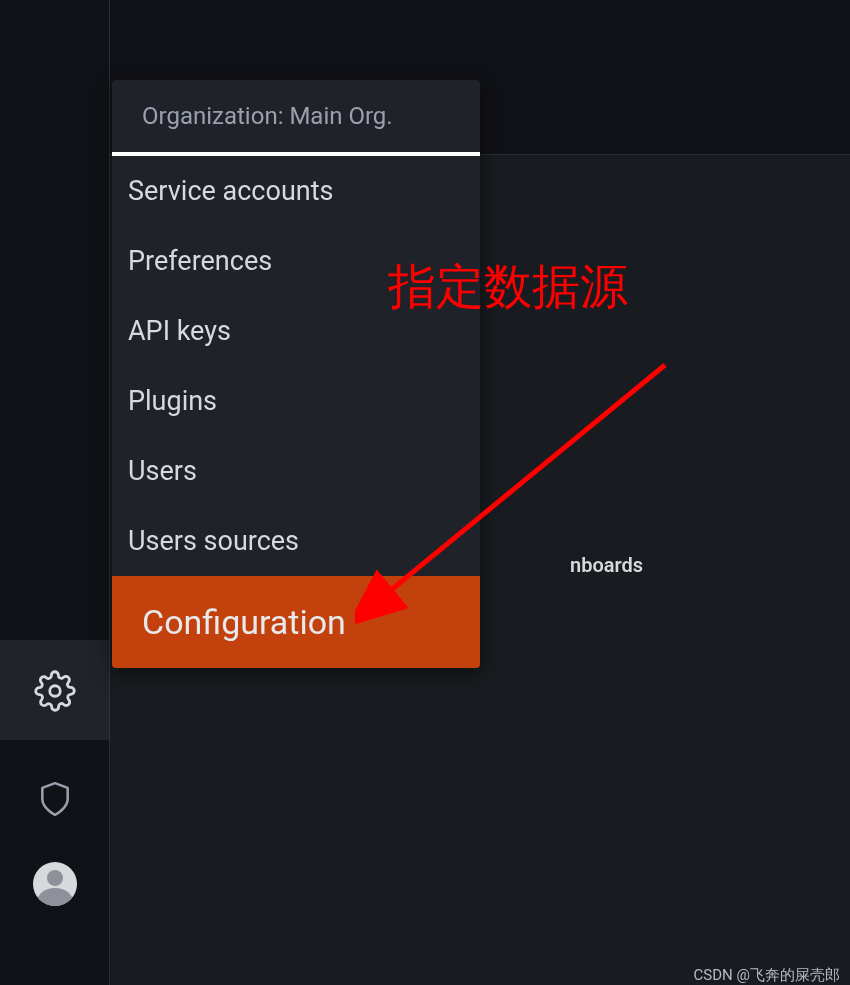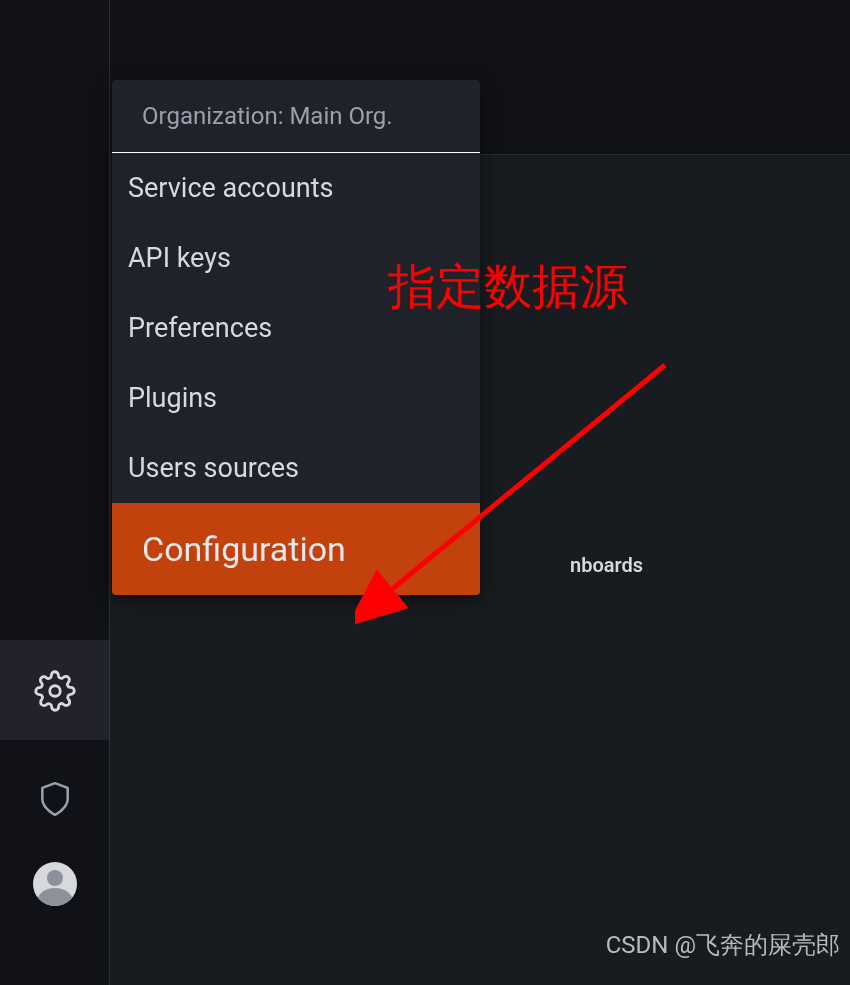--- a/index.html
+++ b/index.html
@@ -106,21 +106,21 @@
       width: 368px;
       background: #1f2229;
       border-radius: 4px;
       box-shadow: 0 4px 20px rgba(0,0,0,0.5);
       z-index: 10;
     }
     .submenu-header {
       padding: 22px 30px;
       color: #9aa0ac;
       font-size: 24px;
-      border-bottom: 1px solid #ffffff;
+      border-bottom: 4px solid #ffffff;
     }
     .submenu-item {
       padding: 19px 16px;
       color: #d8d9dd;
       font-size: 27px;
       cursor: pointer;
     }
     .submenu-footer {
       padding: 26px 30px;
       color: #e8e9ed;
@@ -140,23 +140,23 @@
     .arrow-svg {
       position: absolute;
       left: 355px;
       top: 345px;
       z-index: 20;
       pointer-events: none;
     }
     .watermark {
       position: absolute;
       right: 10px;
-      bottom: 24px;
+      bottom: 0;
       color: #b8bac0;
-      font-size: 24px;
+      font-size: 15px;
       z-index: 30;
     }
   </style>
 </head>
 <body>
 
 <div class="main-bg-header"></div>
 <div class="main-bg-body">
   <div class="bg-text">nboards</div>
 </div>
@@ -175,23 +175,24 @@
     </svg>
   </div>
   <div class="rail-icon avatar-pos">
     <div class="avatar"></div>
   </div>
 </div>
 
 <div class="submenu">
   <div class="submenu-header">Organization: Main Org.</div>
   <div class="submenu-item"><span>Service accounts</span></div>
+  <div class="submenu-item"><span>Preferences</span></div>
   <div class="submenu-item"><span>API keys</span></div>
-  <div class="submenu-item"><span>Preferences</span></div>
   <div class="submenu-item"><span>Plugins</span></div>
+  <div class="submenu-item"><span>Users</span></div>
   <div class="submenu-item"><span>Users sources</span></div>
   <div class="submenu-footer">Configuration</div>
 </div>
 
 <div class="annotation-text">指定数据源</div>
 
 <svg class="arrow-svg" width="340" height="280">
   <defs>
     <marker id="arrowhead" markerWidth="12" markerHeight="10" refX="2" refY="5" orient="auto">
       <polygon points="0 0, 12 5, 0 10" fill="#ff0000"></polygon>

